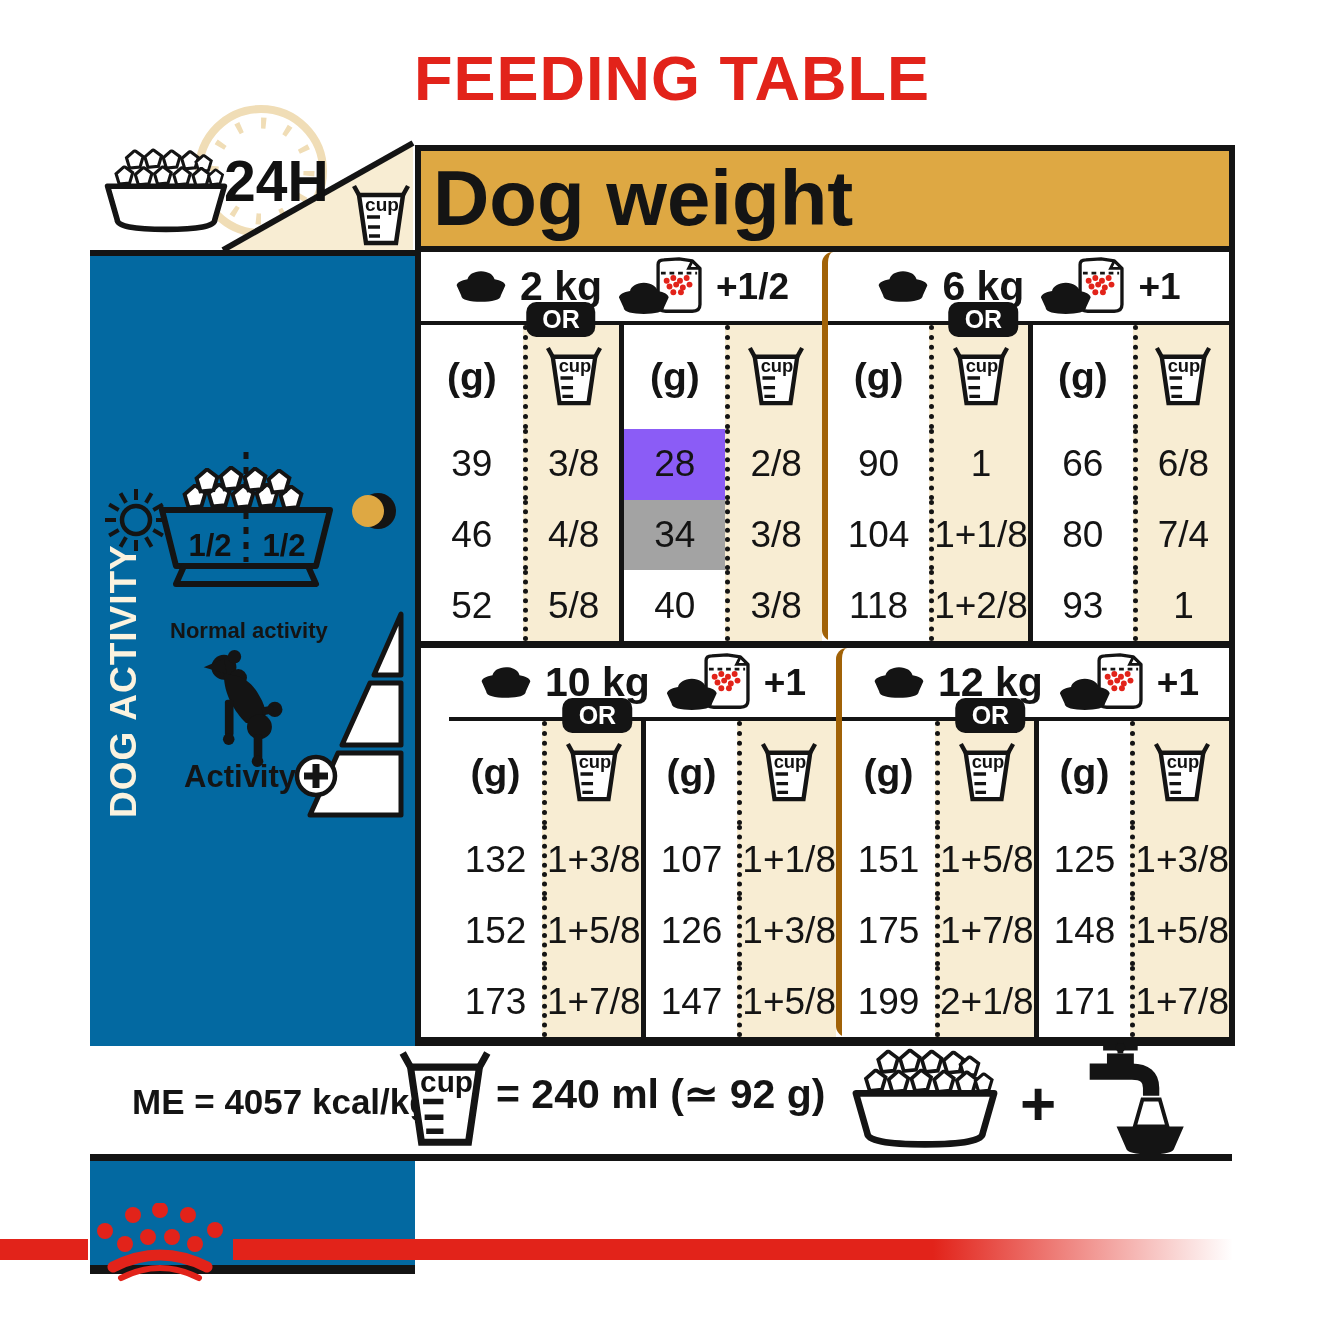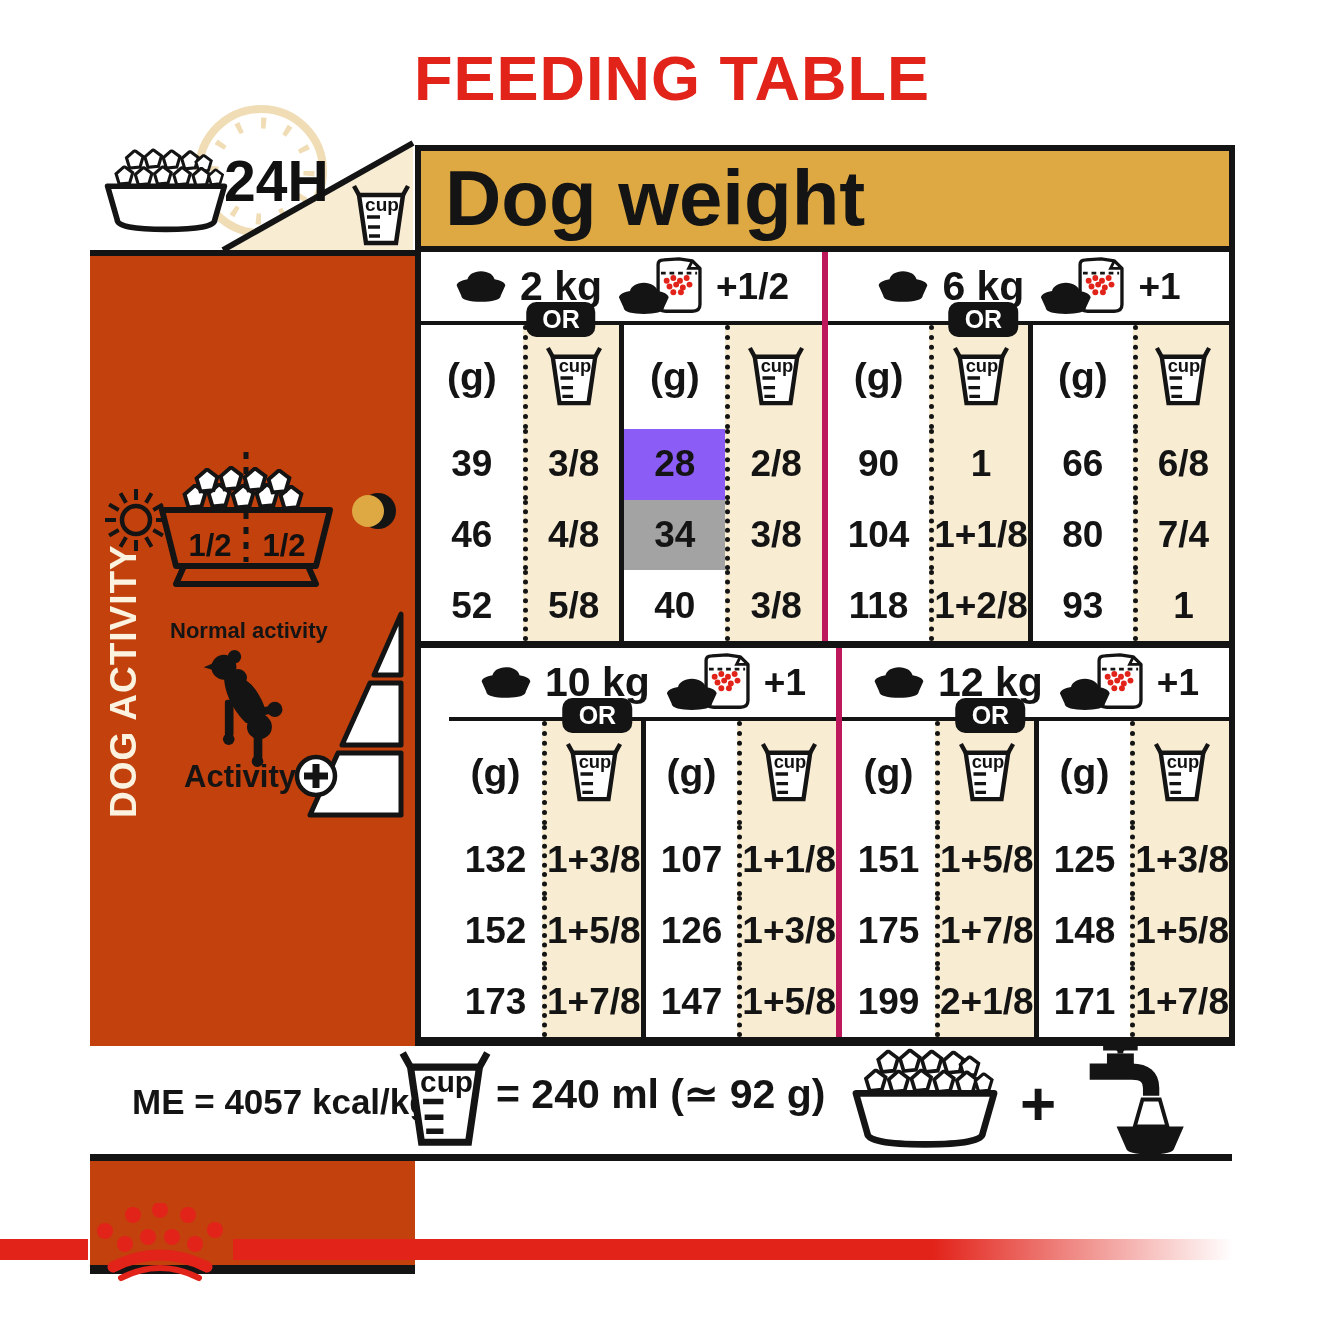--- a/index.html
+++ b/index.html
@@ -14,62 +14,62 @@
   
   .clock{left:190px;top:100px;width:142px;height:142px;z-index:0;}
   .tl-bowl{left:98px;top:146px;width:136px;height:90px;z-index:1;}
   .h24{left:224px;top:148px;font-size:57px;font-weight:700;color:#111;z-index:1;}
   .diag{left:90px;top:138px;width:326px;height:114px;z-index:0;}
   .tl-cup{left:351px;top:183px;width:60px;height:66px;z-index:1;}
 
   
   .dogweight{left:415px;top:145px;width:820px;height:107px;background:#dea843;
              border:6px solid #141414;box-sizing:border-box;display:flex;align-items:center;
-             padding-left:24px;font-size:78px;font-weight:700;color:#141414;letter-spacing:0;}
-
-  
-  .sidebar{left:90px;top:250px;width:325px;height:1024px;background:#c2410c;
+             padding-left:12px;font-size:78px;font-weight:700;color:#141414;letter-spacing:0;}
+
+  
+  .sidebar{left:90px;top:250px;width:325px;height:1024px;background:#0369a1;
            border-top:6px solid #141414;border-bottom:9px solid #141414;box-sizing:border-box;}
   .sun{left:10px;top:228px;width:72px;height:72px;}
   .halfbowl{left:52px;top:196px;width:208px;height:152px;}
   .moon{left:262px;top:232px;width:46px;height:46px;}
   .vert{left:10px;top:352px;height:210px;width:48px;
         writing-mode:vertical-rl;transform:rotate(180deg);
         font-size:37px;font-weight:700;color:#fbf3df;letter-spacing:1px;
         display:flex;align-items:center;white-space:nowrap;}
   .normalact{left:80px;top:362px;font-size:22px;font-weight:700;color:#141414;}
   .ramp{left:212px;top:355px;width:104px;height:210px;}
   .dog{left:108px;top:392px;width:96px;height:120px;}
   .activitylbl{left:94px;top:503px;font-size:31px;font-weight:700;color:#141414;}
   .pluscirc{left:203px;top:497px;width:46px;height:46px;}
 
   
   .table-region{left:415px;top:252px;width:820px;height:794px;box-sizing:border-box;
                 border:6px solid #141414;border-top:none;border-bottom-width:9px;background:#fff;}
   .trow{display:flex;height:389px;box-sizing:border-box;}
   .trow2{height:396px;border-top:7px solid #141414;padding-left:28px;}
   .quarter{flex:1;display:flex;flex-direction:column;min-width:0;}
-  .qright{border-left:6px solid #be185d;}
+  .qright{border-left:6px solid #a16207;border-radius:11px;}
   .qheader{height:73px;box-sizing:border-box;border-bottom:4px solid #141414;
            display:flex;align-items:center;justify-content:center;gap:12px;position:relative;}
   .i-bowl{width:54px;height:33px;flex:none;}
   .i-pouch{width:88px;height:59px;flex:none;margin-left:2px;}
   .kgwrap{position:relative;display:flex;flex-direction:column;align-items:center;z-index:5;}
   .kg{font-size:41px;font-weight:700;color:#141414;line-height:1;}
   .or{position:absolute;top:36px;left:50%;transform:translateX(-50%);background:#141414;
       color:#fff;font-size:25px;font-weight:700;border-radius:10px;padding:3px 16px;line-height:1.15;}
   .extra{font-size:37px;font-weight:700;color:#141414;}
   .qgrid{flex:1;display:grid;grid-template-columns:100fr 95fr 104fr 95fr;
          grid-template-rows:104px 1fr 1fr 1fr;}
   .cell{display:flex;align-items:center;justify-content:center;box-sizing:border-box;}
   .hg{font-size:39px;font-weight:700;color:#141414;}
   .cv,.hc{background:#f8edd3;}
   .dot{border-left:5px dotted #141414;}
   .sep{border-left:5px solid #141414;}
-  .cv{font-size:37px;font-weight:700;color:#141414;}
+  .cv{font-size:37px;font-weight:400;color:#141414;}
   .i-cup{width:58px;height:64px;}
 
   
   .footer{left:90px;top:1046px;width:1142px;height:108px;background:#fff;}
   .me{left:42px;top:36px;font-size:35px;font-weight:700;color:#141414;}
   .bigcup{left:308px;top:2px;width:94px;height:104px;}
   .equals{left:406px;top:24px;font-size:41px;font-weight:700;color:#141414;}
   .fbowl{left:748px;top:0px;width:174px;height:106px;}
   .plusbig{left:930px;top:22px;font-size:62px;font-weight:700;color:#141414;}
   .tap{left:984px;top:-6px;width:112px;height:120px;}

